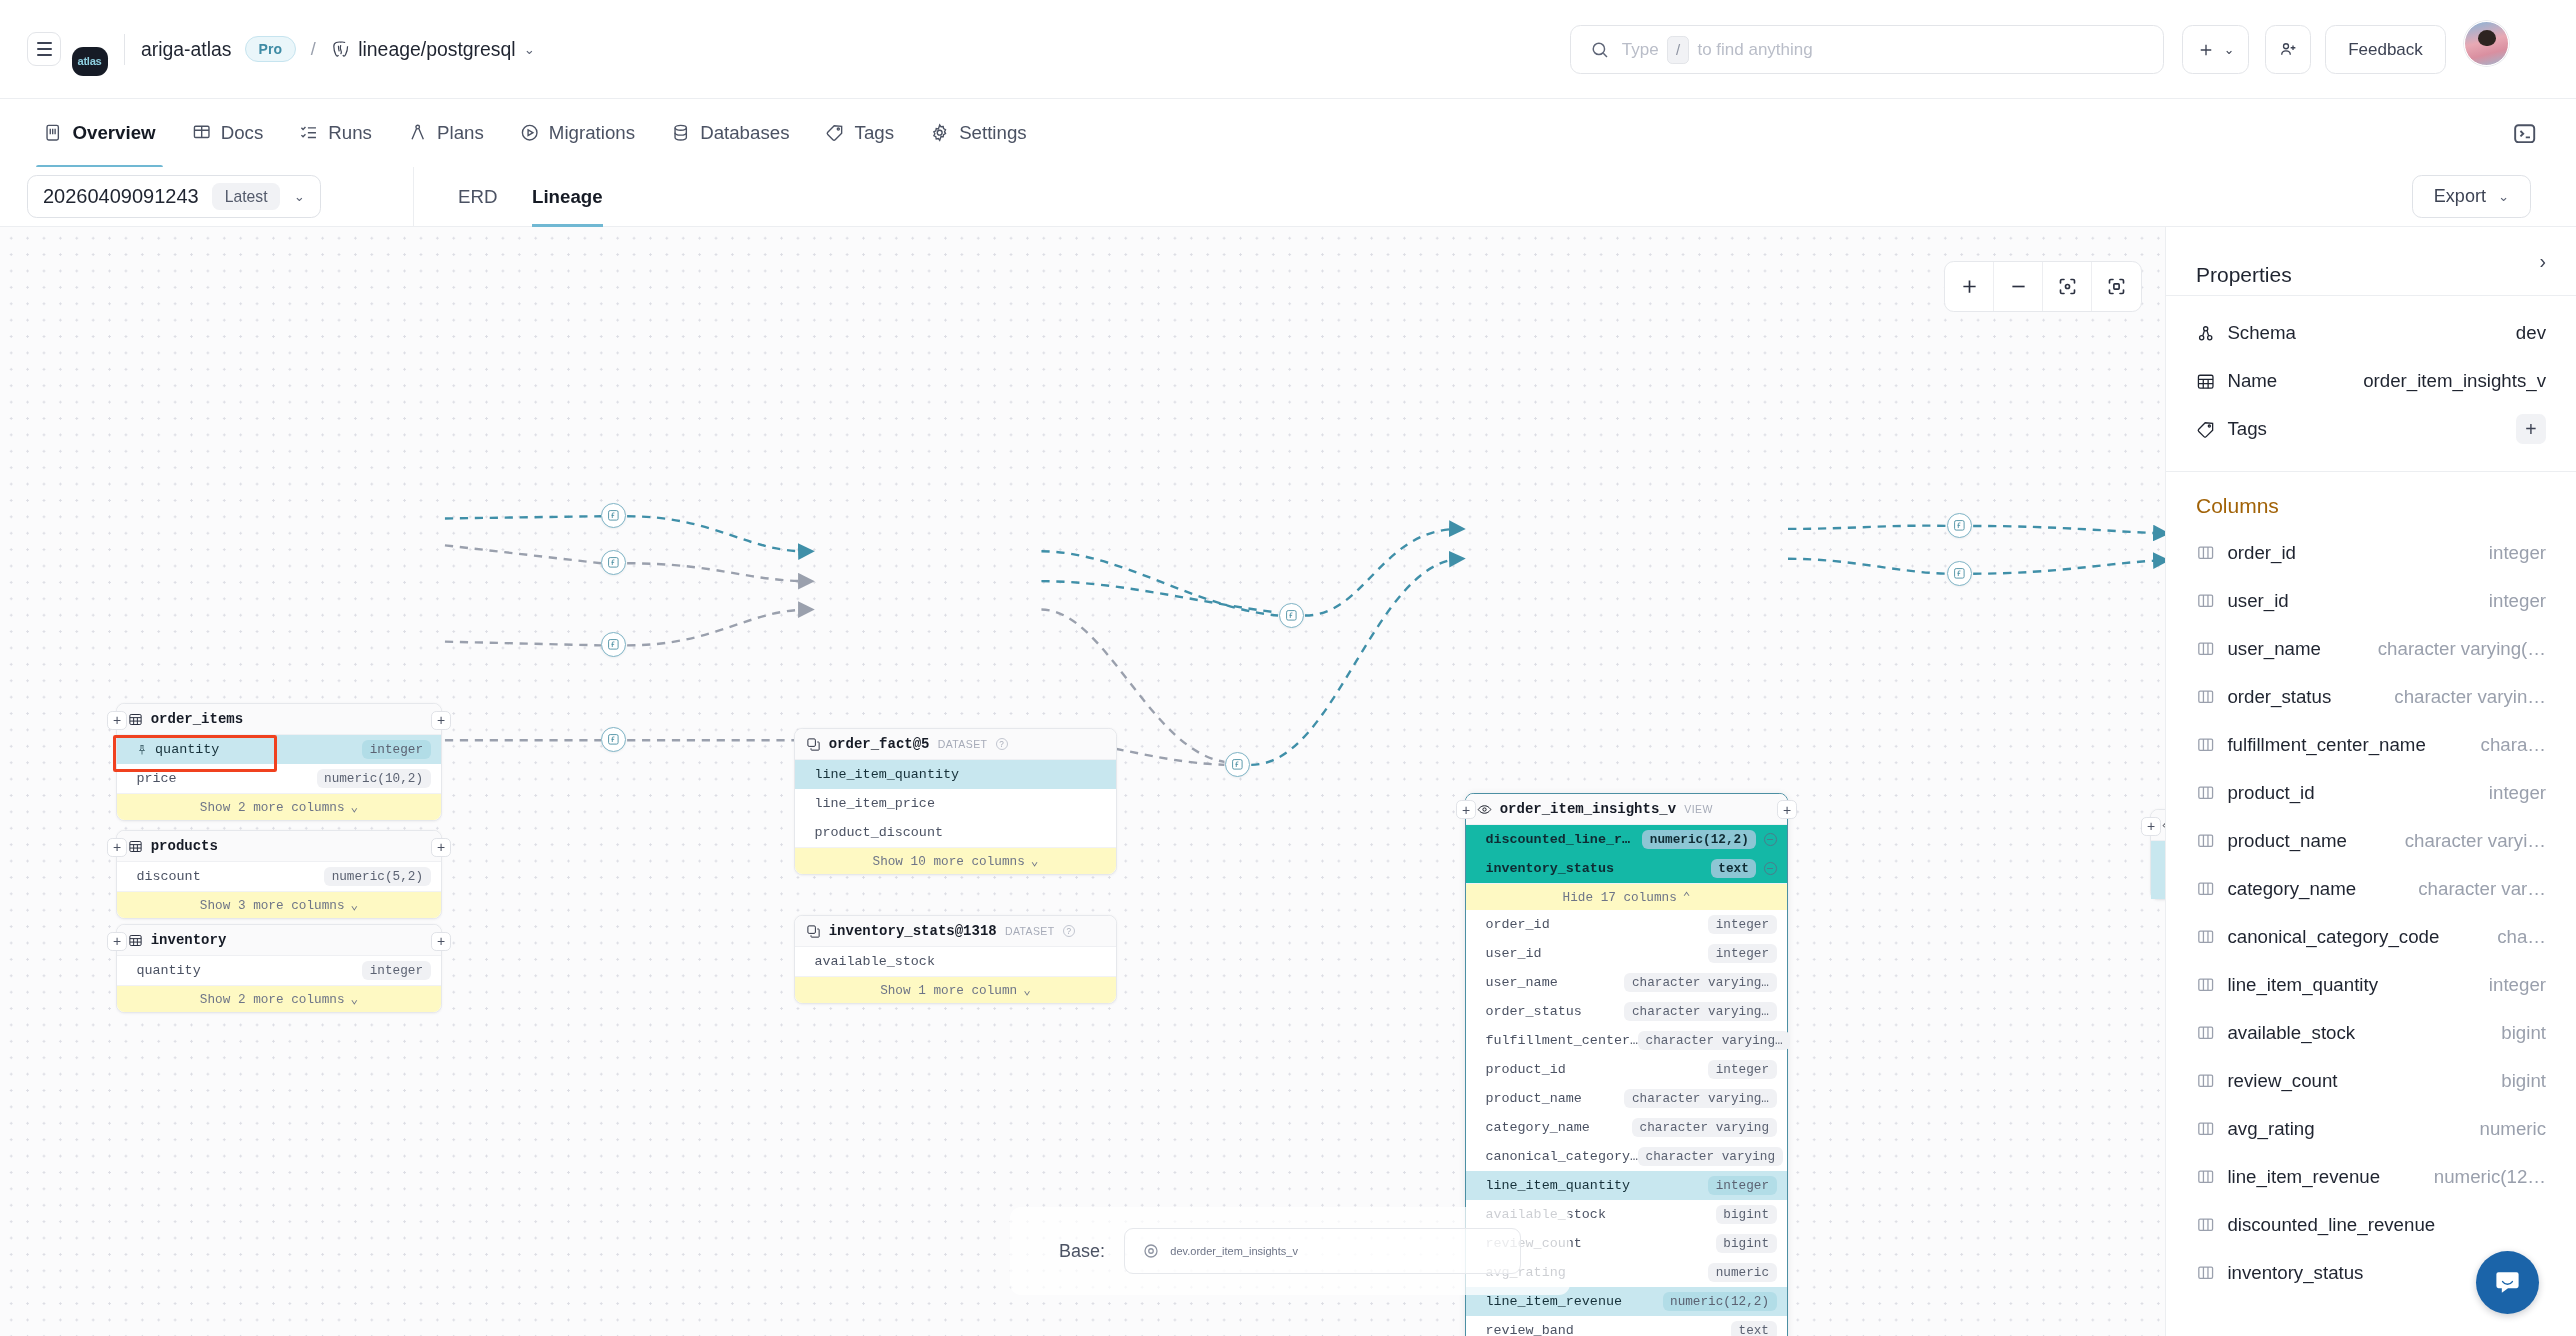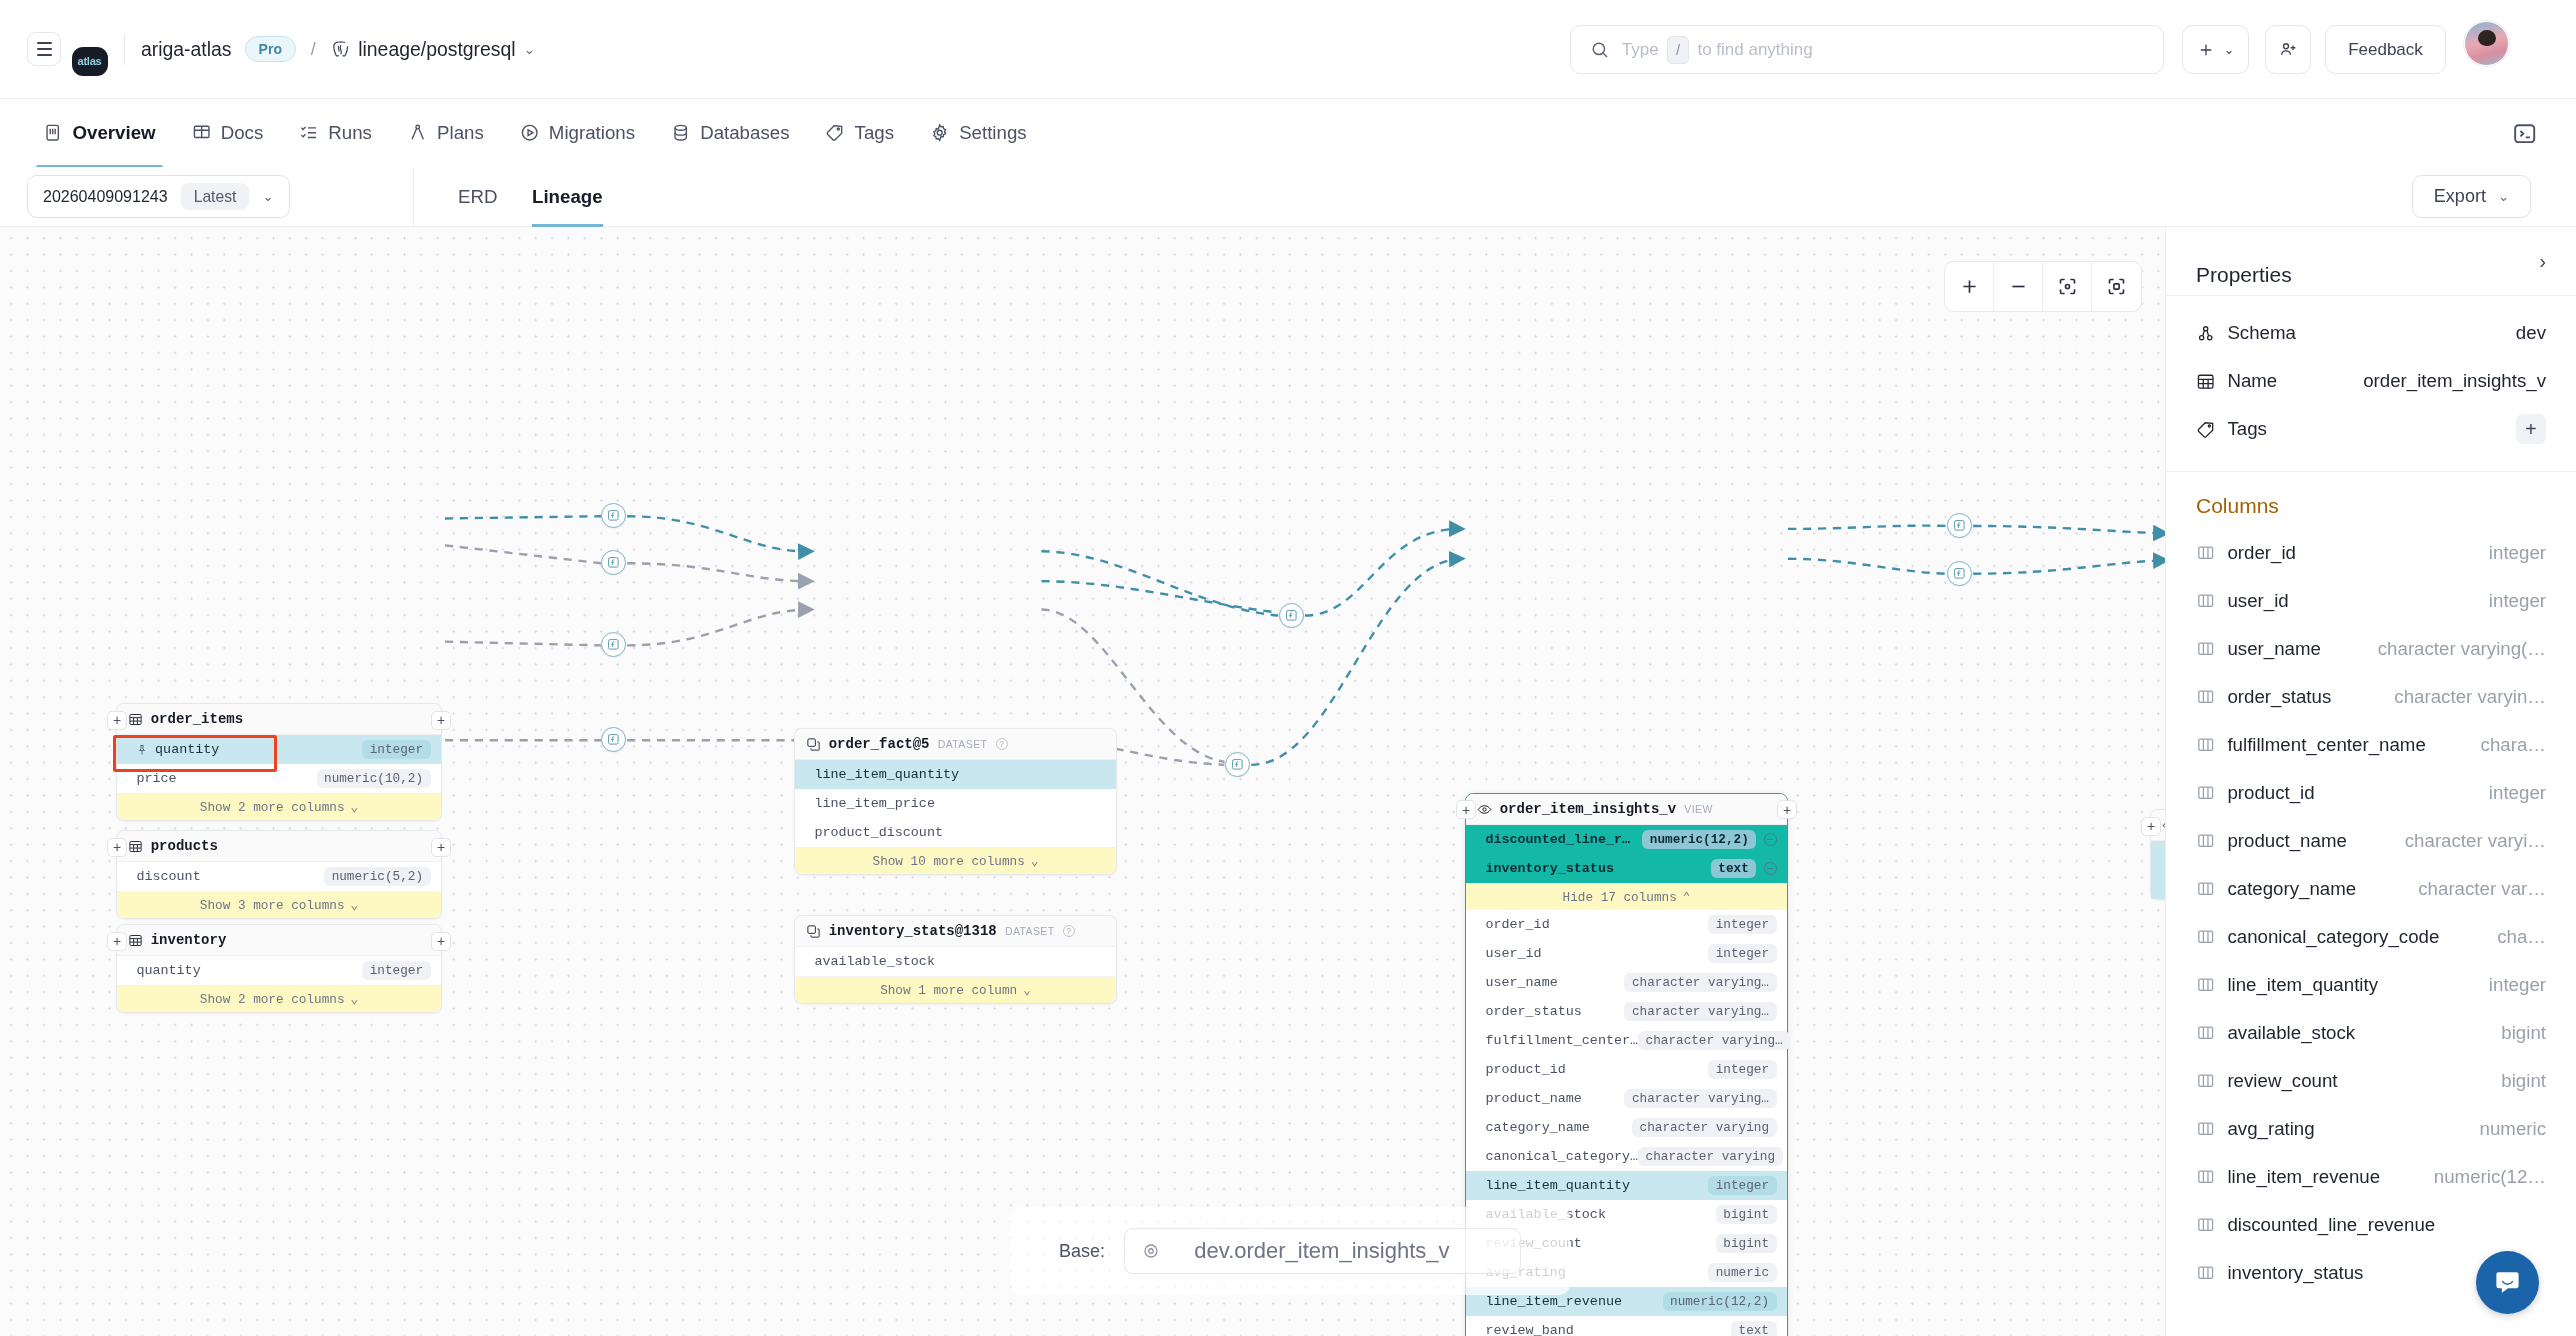--- a/index.html
+++ b/index.html
@@ -92,21 +92,21 @@
 
   
   #subheader {
     position:absolute; left:0; top:167px; width:2576px; height:60px;
     background:#fff; border-bottom:0.7px solid #eceef1; display:flex; align-items:center;
   }
   #version-select {
     margin-left:27px; height:43px; border:0.7px solid #dfe2e7; border-radius:9.7px;
     display:flex; align-items:center; padding:0 15px; gap:13.4px; cursor:pointer; background:#fff;
   }
-  .version-num { font-size:16px; color:#1f2430; }
+  .version-num { font-size:20px; color:#1f2430; }
   .latest-badge { background:#f1f2f5; color:#535a6b; font-size:15.7px; padding:4.5px 12.7px; border-radius:7.5px;}
   #sub-divider { position:absolute; left:413px; top:0; width:0.7px; height:60px; background:#eceef1;}
   .sub-tab {
     position:absolute; top:0; height:60px; display:flex; align-items:center;
     font-size:18.7px; color:#4b5263; cursor:pointer;
   }
   .sub-tab.active { color:#151a24; font-weight:600; }
   .sub-tab.active::after{ content:""; position:absolute; left:0; right:0; bottom:0; height:3px; background:#70b8d3;}
   #tab-erd { left:458px; }
   #tab-lineage { left:532px; }
@@ -199,21 +199,21 @@
   #base-bar {
     position:absolute; left:1010px; top:980px; width:560px; height:88px;
     background:rgba(255,255,255,.72); border-radius:11.2px; display:flex; align-items:center;
     padding:0 49px; gap:19.4px; z-index:40;
   }
   .base-label { font-size:18px; color:#4b5263; }
   .base-field {
     flex:1; height:46px; border:0.7px solid #e6e8ec; border-radius:9px; background:rgba(255,255,255,.6);
     display:flex; align-items:center; padding:0 16.4px; gap:10.5px; cursor:pointer;
   }
-  .base-value { font-size:22px; color:#6d7487;margin-left:24px; }
+  .base-value { font-size:11px; color:#6d7487; }
 
   
   #props {
     position:absolute; left:2165px; top:227px; width:411px; height:1110px;
     background:#fff; border-left:0.7px solid #eceef1;
   }
   #props-header {
     height:69px; border-bottom:0.7px solid #eceef1; display:flex; align-items:center;
     justify-content:space-between; padding:0 30px;
   }

